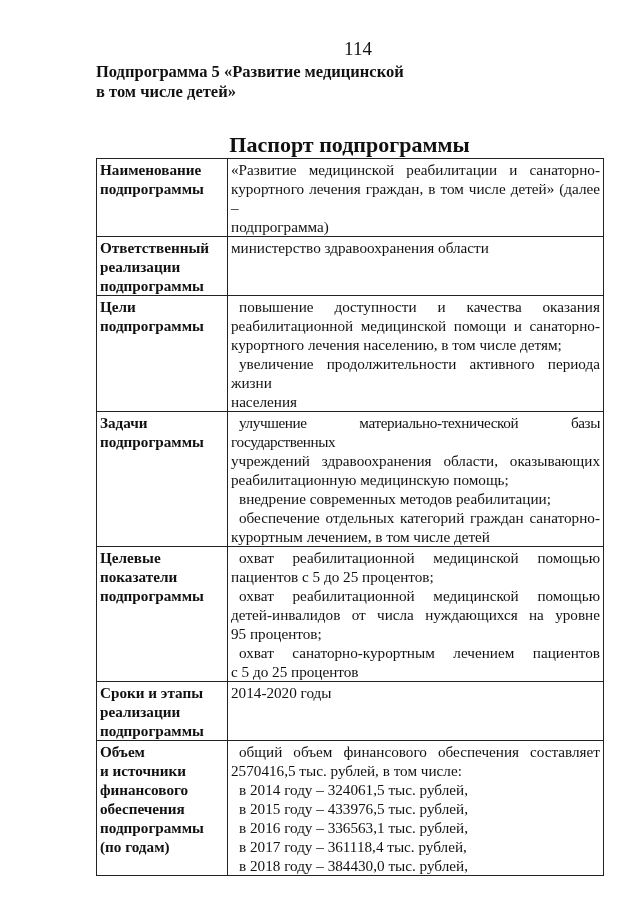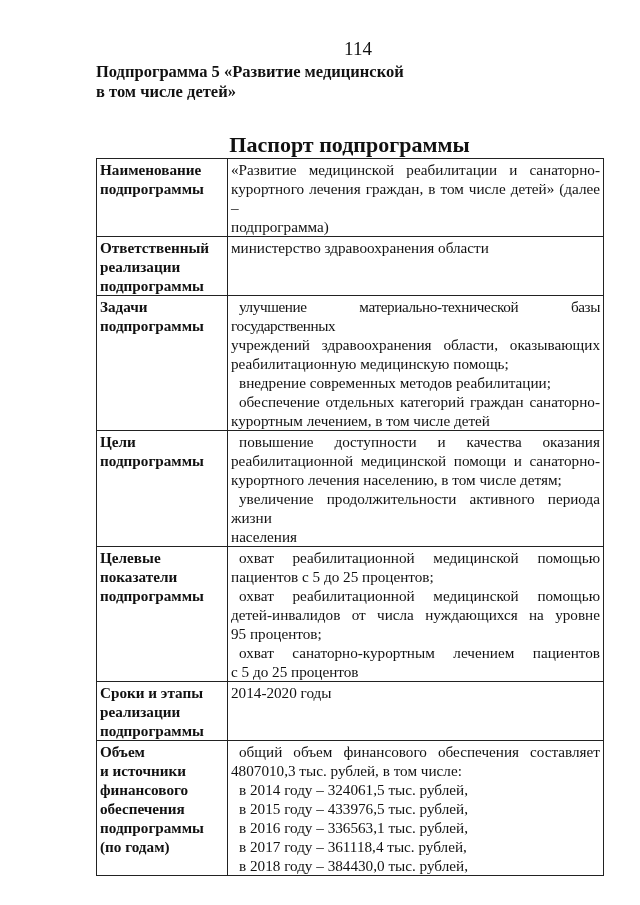--- a/index.html
+++ b/index.html
@@ -54,44 +54,44 @@
         <span class="line">подпрограммы</span>
       </td>
       <td class="value">
         <span class="line">министерство здравоохранения области</span>
       </td>
     </tr>
 
 
     <tr>
       <td class="label">
+        <span class="line">Цели</span>
+        <span class="line">подпрограммы</span>
+      </td>
+      <td class="value">
+        <span class="line just-last indent">повышение доступности и качества оказания</span>
+        <span class="line just-last">реабилитационной медицинской помощи и санаторно-</span>
+        <span class="line">курортного лечения населению, в том числе детям;</span>
+        <span class="line just-last indent">увеличение продолжительности активного периода жизни</span>
+        <span class="line">населения</span>
+      </td>
+    </tr>
+
+    <tr>
+      <td class="label">
         <span class="line">Задачи</span>
         <span class="line">подпрограммы</span>
       </td>
       <td class="value">
         <span class="line just-last indent" style="letter-spacing:-0.4px">улучшение материально-технической базы государственных</span>
         <span class="line just-last">учреждений здравоохранения области, оказывающих</span>
         <span class="line">реабилитационную медицинскую помощь;</span>
         <span class="line indent">внедрение современных методов реабилитации;</span>
         <span class="line just-last indent">обеспечение отдельных категорий граждан санаторно-</span>
         <span class="line">курортным лечением, в том числе детей</span>
-      </td>
-    </tr>
-
-    <tr>
-      <td class="label">
-        <span class="line">Цели</span>
-        <span class="line">подпрограммы</span>
-      </td>
-      <td class="value">
-        <span class="line just-last indent">повышение доступности и качества оказания</span>
-        <span class="line just-last">реабилитационной медицинской помощи и санаторно-</span>
-        <span class="line">курортного лечения населению, в том числе детям;</span>
-        <span class="line just-last indent">увеличение продолжительности активного периода жизни</span>
-        <span class="line">населения</span>
       </td>
     </tr>
 
     <tr>
       <td class="label">
         <span class="line">Целевые</span>
         <span class="line">показатели</span>
         <span class="line">подпрограммы</span>
       </td>
       <td class="value">
@@ -120,21 +120,21 @@
       <td class="label">
         <span class="line">Объем</span>
         <span class="line">и источники</span>
         <span class="line">финансового</span>
         <span class="line">обеспечения</span>
         <span class="line">подпрограммы</span>
         <span class="line">(по годам)</span>
       </td>
       <td class="value">
         <span class="line just-last indent">общий объем финансового обеспечения составляет</span>
-        <span class="line">4807010,3 тыс. рублей, в том числе:</span>
+        <span class="line">2570416,5 тыс. рублей, в том числе:</span>
         <span class="line indent">в 2014 году – 324061,5 тыс. рублей,</span>
         <span class="line indent">в 2015 году – 433976,5 тыс. рублей,</span>
         <span class="line indent">в 2016 году – 336563,1 тыс. рублей,</span>
         <span class="line indent">в 2017 году – 361118,4 тыс. рублей,</span>
         <span class="line indent">в 2018 году – 384430,0 тыс. рублей,</span>
 
       </td>
     </tr>
   </tbody>
 </table>

